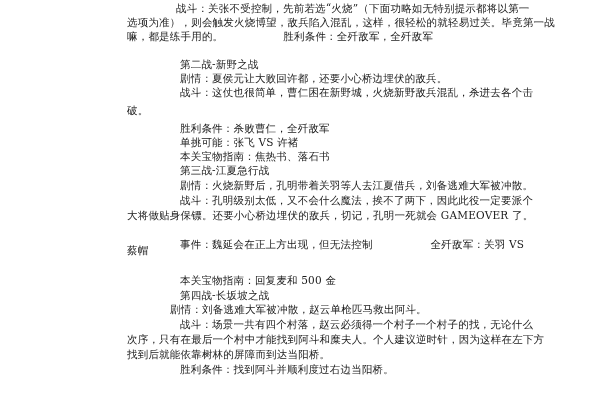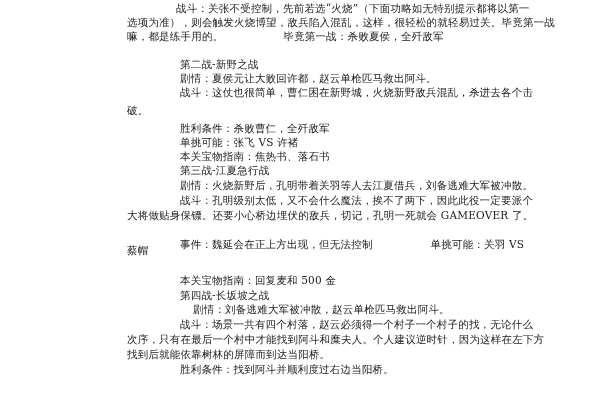--- a/index.html
+++ b/index.html
@@ -15,37 +15,37 @@
   }
   .gap { display:inline-block; width:60px; }
 </style>
 </head>
 <body>
 
 <div class="page">
   <div class="ln" style="left:176px;top:2px">战斗：关张不受控制，先前若选“火烧”（下面功略如无特别提示都将以第一</div>
   <div class="ln" style="left:127px;top:16px">选项为准），则会触发火烧博望，敌兵陷入混乱，这样，很轻松的就轻易过关。毕竟第一战</div>
   <div class="ln" style="left:127px;top:30px">
-    <span>嘛，都是练手用的。</span><span class="gap"></span><span>毕竟第一战：杀败夏侯，全歼敌军</span>
+    <span>嘛，都是练手用的。</span><span class="gap"></span><span>胜利条件：全歼敌军，全歼敌军</span>
   </div>
   <div class="ln" style="left:180px;top:58px">第二战-新野之战</div>
-  <div class="ln" style="left:180px;top:72px">剧情：夏侯元让大败回许都，赵云单枪匹马救出阿斗。</div>
+  <div class="ln" style="left:180px;top:72px">剧情：夏侯元让大败回许都，还要小心桥边埋伏的敌兵。</div>
   <div class="ln" style="left:180px;top:86px">战斗：这仗也很简单，曹仁困在新野城，火烧新野敌兵混乱，杀进去各个击</div>
   <div class="ln" style="left:127px;top:104px">破。</div>
   <div class="ln" style="left:180px;top:122px">胜利条件：杀败曹仁，全歼敌军</div>
   <div class="ln" style="left:180px;top:136px">单挑可能：张飞 VS 许褚</div>
   <div class="ln" style="left:180px;top:150px">本关宝物指南：焦热书、落石书</div>
   <div class="ln" style="left:180px;top:164px">第三战-江夏急行战</div>
   <div class="ln" style="left:180px;top:179px">剧情：火烧新野后，孔明带着关羽等人去江夏借兵，刘备逃难大军被冲散。</div>
   <div class="ln" style="left:180px;top:194px">战斗：孔明级别太低，又不会什么魔法，挨不了两下，因此此役一定要派个</div>
   <div class="ln" style="left:127px;top:209px">大将做贴身保镖。还要小心桥边埋伏的敌兵，切记，孔明一死就会 GAMEOVER 了。</div>
   <div class="ln" style="left:180px;top:238px">
-    <span>事件：魏延会在正上方出现，但无法控制</span><span style="display:inline-block;width:58px"></span><span>单挑可能：关羽 VS</span>
+    <span>事件：魏延会在正上方出现，但无法控制</span><span style="display:inline-block;width:58px"></span><span>全歼敌军：关羽 VS</span>
   </div>
   <div class="ln" style="left:127px;top:244px">蔡帽</div>
   <div class="ln" style="left:180px;top:274px">本关宝物指南：回复麦和 500 金</div>
   <div class="ln" style="left:180px;top:289px">第四战-长坂坡之战</div>
-  <div class="ln" style="left:193px;top:303px">剧情：刘备逃难大军被冲散，赵云单枪匹马救出阿斗。</div>
+  <div class="ln" style="left:170px;top:303px">剧情：刘备逃难大军被冲散，赵云单枪匹马救出阿斗。</div>
   <div class="ln" style="left:180px;top:318px">战斗：场景一共有四个村落，赵云必须得一个村子一个村子的找，无论什么</div>
   <div class="ln" style="left:127px;top:333px">次序，只有在最后一个村中才能找到阿斗和糜夫人。个人建议逆时针，因为这样在左下方</div>
   <div class="ln" style="left:127px;top:348px">找到后就能依靠树林的屏障而到达当阳桥。</div>
   <div class="ln" style="left:180px;top:363px">胜利条件：找到阿斗并顺利度过右边当阳桥。</div>
 </div>
 
 </body></html>

